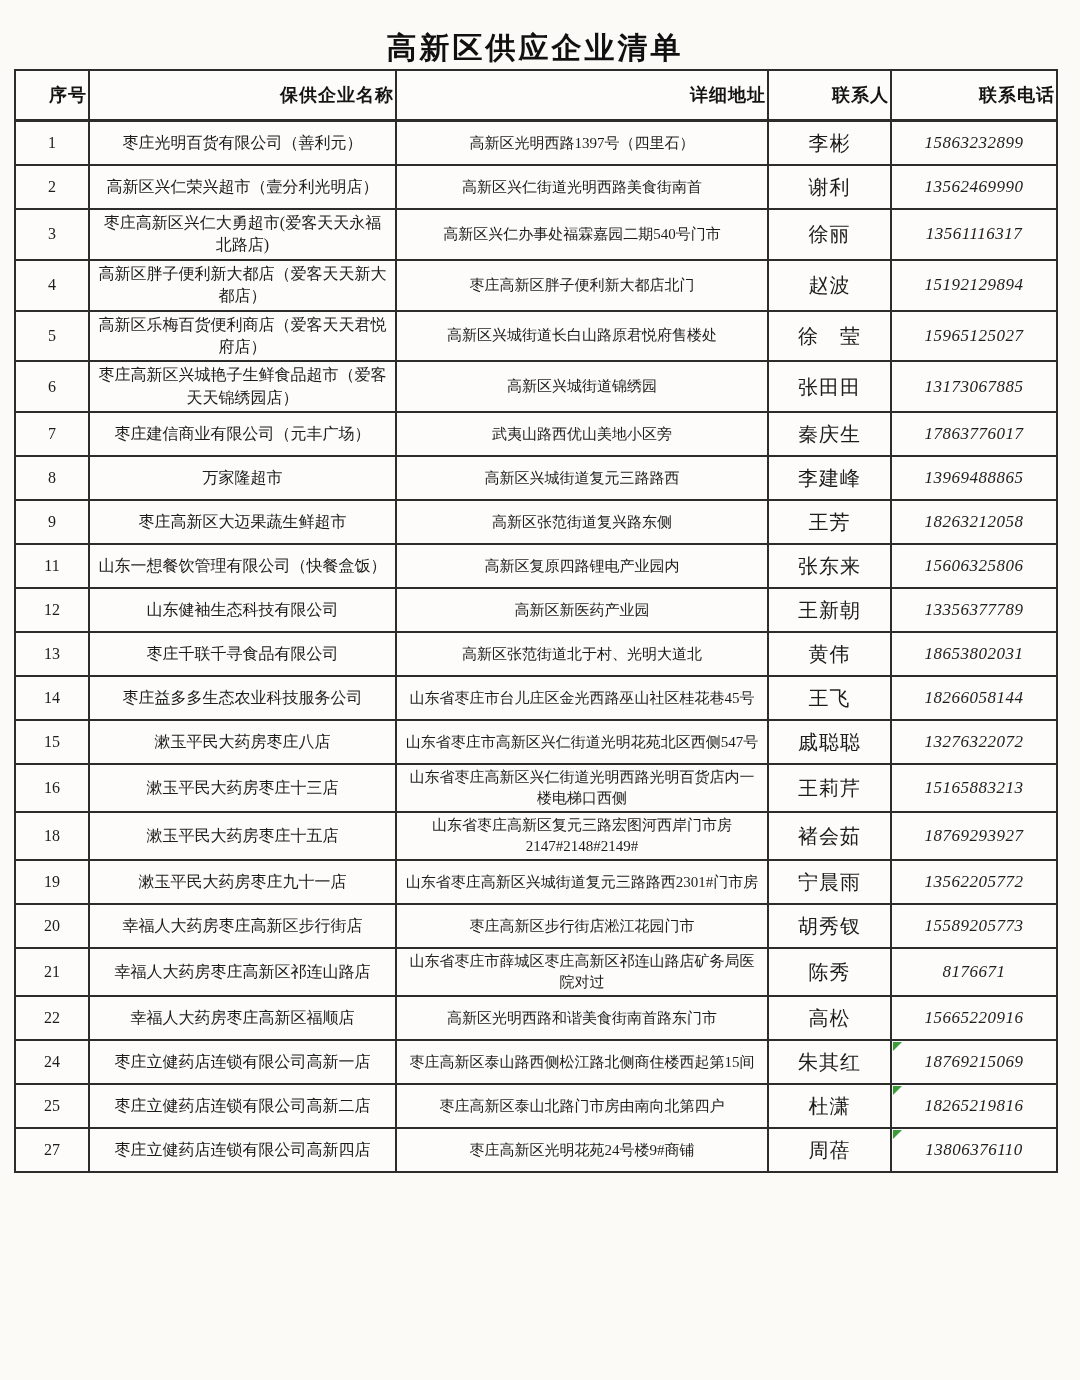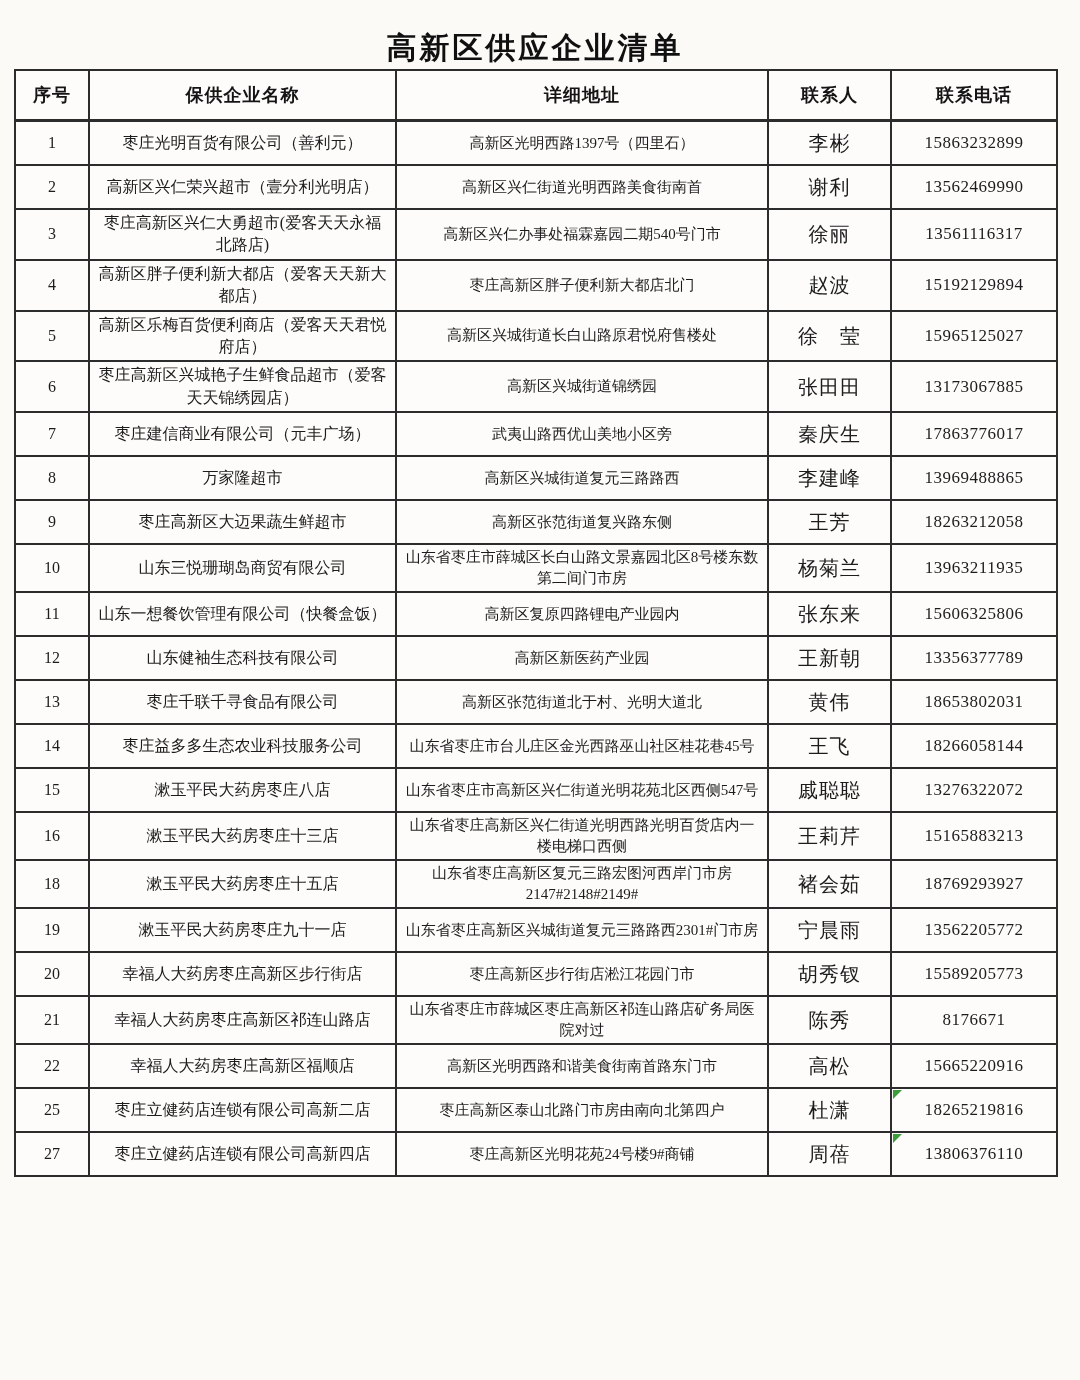--- a/index.html
+++ b/index.html
@@ -34,39 +34,39 @@
   col.w-contact { width: 123px; }
   col.w-phone   { width: 166px; }
 
   th, td { border: 2px solid #2c2c2c; }
   thead th {
     height: 46px;
     font-family: "Liberation Sans", "DejaVu Sans", sans-serif;
     font-weight: bold;
     font-size: 18px;
     color: #141414;
-    text-align: center;
+    text-align: right;
     border-bottom-width: 3px;
     letter-spacing: 1px;
   }
   td {
     position: relative;
     height: 38px;
     padding: 2px 8px;
     text-align: center;
     vertical-align: middle;
     font-size: 16px;
     line-height: 1.4;
     color: #1c1c1c;
   }
   td.c-no    { font-size: 16px; }
   td.c-name  { font-size: 16px; }
   td.c-addr  { font-size: 15px; }
   td.c-contact { font-size: 20px; letter-spacing: 1px; }
-  td.c-phone { font-size: 17px; letter-spacing: 0.5px; }
+  td.c-phone { font-size: 17px; letter-spacing: 0.5px; font-style: italic; }
 
   .corner-flag {
     position: absolute;
     top: 1px; left: 1px;
     width: 0; height: 0;
     border-top: 9px solid var(--flag-color, #3a9d3a);
     border-right: 9px solid transparent;
   }
 </style>
 </head>
@@ -157,27 +157,20 @@
   </tr>
 
   <tr>
     <td class="c-no"><span class="cell-text">9</span></td>
     <td class="c-name"><span class="cell-text">枣庄高新区大迈果蔬生鲜超市</span></td>
     <td class="c-addr"><span class="cell-text">高新区张范街道复兴路东侧</span></td>
     <td class="c-contact"><span class="cell-text">王芳</span></td>
     <td class="c-phone"><span class="cell-text">18263212058</span></td>
   </tr>
 
-  <tr>
-    <td class="c-no"><span class="cell-text">10</span></td>
-    <td class="c-name"><span class="cell-text">山东三悦珊瑚岛商贸有限公司</span></td>
-    <td class="c-addr"><span class="cell-text">山东省枣庄市薛城区长白山路文景嘉园北区8号楼东数第二间门市房</span></td>
-    <td class="c-contact"><span class="cell-text">杨菊兰</span></td>
-    <td class="c-phone"><span class="cell-text">13963211935</span></td>
-  </tr>
 
   <tr>
     <td class="c-no"><span class="cell-text">11</span></td>
     <td class="c-name"><span class="cell-text">山东一想餐饮管理有限公司（快餐盒饭）</span></td>
     <td class="c-addr"><span class="cell-text">高新区复原四路锂电产业园内</span></td>
     <td class="c-contact"><span class="cell-text">张东来</span></td>
     <td class="c-phone"><span class="cell-text">15606325806</span></td>
   </tr>
 
   <tr>
@@ -255,20 +248,27 @@
 
   <tr>
     <td class="c-no"><span class="cell-text">22</span></td>
     <td class="c-name"><span class="cell-text">幸福人大药房枣庄高新区福顺店</span></td>
     <td class="c-addr"><span class="cell-text">高新区光明西路和谐美食街南首路东门市</span></td>
     <td class="c-contact"><span class="cell-text">高松</span></td>
     <td class="c-phone"><span class="cell-text">15665220916</span></td>
   </tr>
 
 
+  <tr>
+    <td class="c-no"><span class="cell-text">24</span></td>
+    <td class="c-name"><span class="cell-text">枣庄立健药店连锁有限公司高新一店</span></td>
+    <td class="c-addr"><span class="cell-text">枣庄高新区泰山路西侧松江路北侧商住楼西起第15间</span></td>
+    <td class="c-contact"><span class="cell-text">朱其红</span></td>
+    <td class="c-phone"><span class="cell-text">18769215069</span><i class="corner-flag"></i></td>
+  </tr>
 
   <tr>
     <td class="c-no"><span class="cell-text">25</span></td>
     <td class="c-name"><span class="cell-text">枣庄立健药店连锁有限公司高新二店</span></td>
     <td class="c-addr"><span class="cell-text">枣庄高新区泰山北路门市房由南向北第四户</span></td>
     <td class="c-contact"><span class="cell-text">杜潇</span></td>
     <td class="c-phone"><span class="cell-text">18265219816</span><i class="corner-flag"></i></td>
   </tr>
 
 

